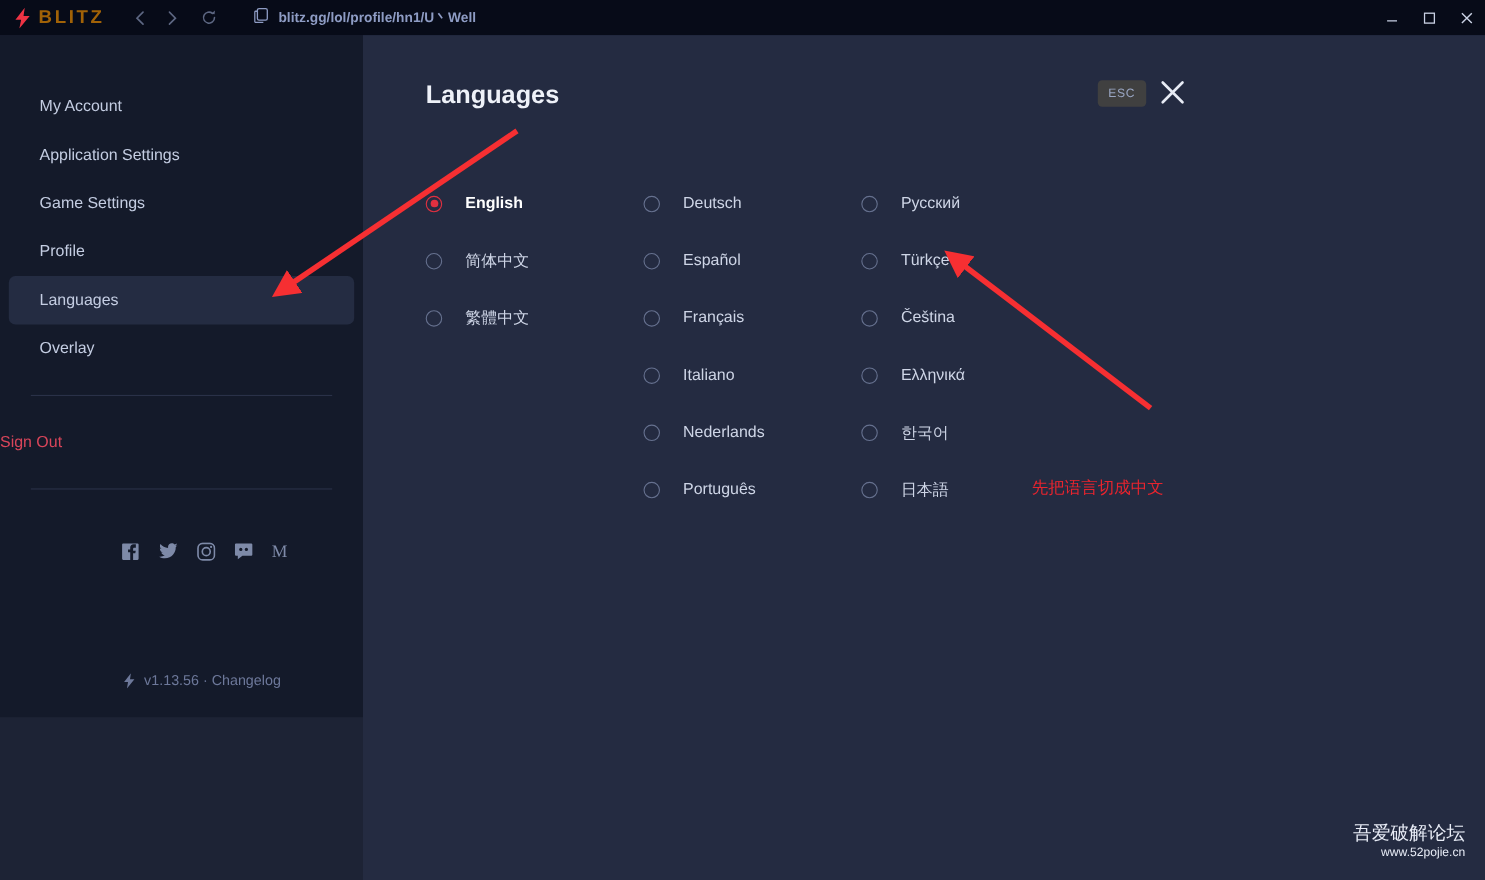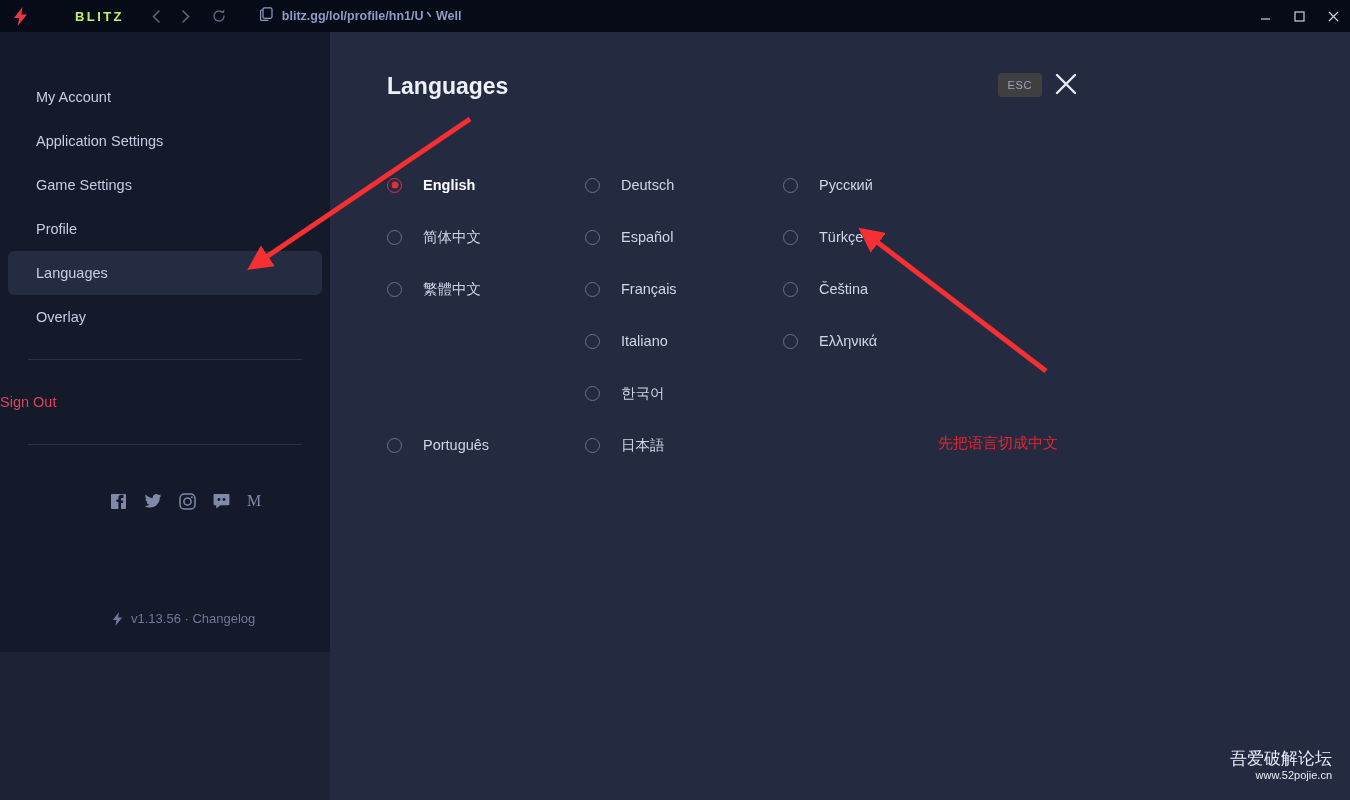--- a/index.html
+++ b/index.html
@@ -13,23 +13,22 @@
 
   
   .titlebar {
     position: absolute; top: 0; left: 0; width: 1350px; height: 32px;
     background: #070b18;
     display: flex; align-items: center;
   }
   .logo-wrap { display: flex; align-items: center; padding-left: 13px; gap: 7px; }
   .bolt { width: 15px; height: 19px; display: block; }
   .logo-text {
-    color: #bef264; font-size: 13px; font-weight: bold;
+    color: #a16207; font-size: 17px; font-weight: bold;
     letter-spacing: 2.4px;
-    margin-left: 40px;
   }
   .navbtns { display: flex; align-items: center; gap: 16px; margin-left: 28px; }
   .navbtn { color: #5d6782; font-size: 15px; line-height: 1;
             cursor: pointer; width: 14px; text-align: center; }
   .navbtn svg { display: block; }
   .urlbar {
     display: flex; align-items: center; gap: 9px; margin-left: 34px;
   }
   .url-text {
     color: #8e9cc4; font-size: 12.5px; font-weight: bold;
@@ -313,20 +312,24 @@
         <div class="lang-item"></div>
         <div class="lang-item">
           <span class="radio"></span>
           <span class="lang-label">Italiano</span>
         </div>
         <div class="lang-item">
           <span class="radio"></span>
           <span class="lang-label">Ελληνικά</span>
         </div>
         <div class="lang-item"></div>
+        <div class="lang-item">
+          <span class="radio"></span>
+          <span class="lang-label">Nederlands</span>
+        </div>
         <div class="lang-item">
           <span class="radio"></span>
           <span class="lang-label">한국어</span>
         </div>
         <div class="lang-item"></div>
         <div class="lang-item">
           <span class="radio"></span>
           <span class="lang-label">Português</span>
         </div>
         <div class="lang-item">

